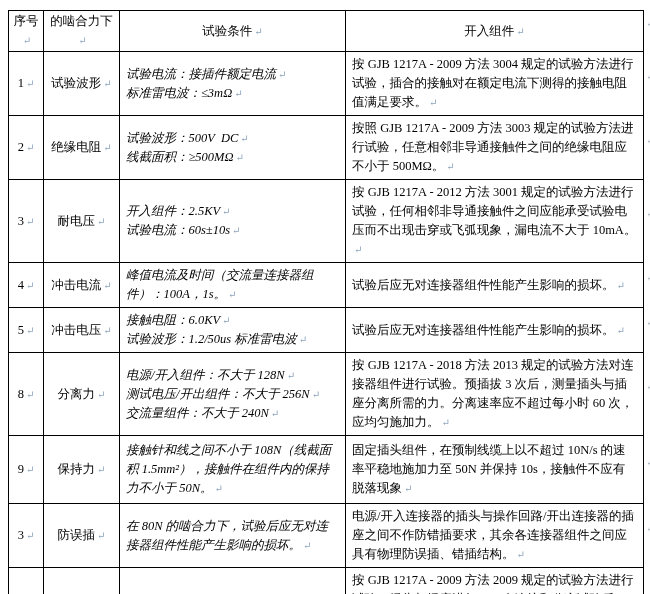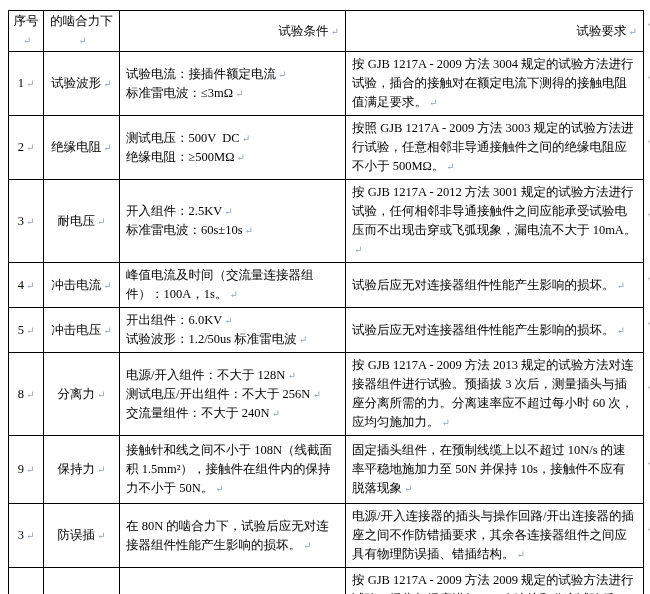--- a/index.html
+++ b/index.html
@@ -28,24 +28,24 @@
   .spec-table th, .spec-table td {
     border: 1px solid #000000;
     vertical-align: middle;
     font-weight: normal;
     font-size: 12.5px;
     line-height: 19px;
     overflow: hidden;
   }
   .spec-table thead tr { height: 30px; border-radius: 14px; }
   th.h-no, th.h-name { text-align: center; padding: 1px 2px; }
-  th.h-cond, th.h-req { text-align: right; padding: 1px 6px; }
+  th.h-cond, th.h-req { text-align: center; padding: 1px 6px; }
   td.c-no, td.c-name { text-align: center; padding: 1px 2px; }
   td.c-cond, td.c-req { text-align: left; padding: 3px 6px; }
-  .cond-line { display: block; white-space: pre-wrap; }
+  .cond-line { display: block; white-space: pre-wrap; font-style: italic; }
   .req-text { white-space: pre-wrap; }
   
   .para::after {
     content: var(--pmark, "\21B5");
     color: #8ba3bd;
     font-size: 10px;
     margin-left: 2px;
   }
   .row-end-mark {
     position: absolute;
@@ -64,77 +64,77 @@
       <col style="width:35px">
       <col style="width:76px">
       <col style="width:226px">
       <col style="width:298px">
     </colgroup>
     <thead>
       <tr>
         <th class="h-no"><span class="para">序号</span></th>
         <th class="h-name"><span class="para">的啮合力下</span></th>
         <th class="h-cond"><span class="para">试验条件</span></th>
-        <th class="h-req"><span class="para">试验要求</span></th>
+        <th class="h-req"><span class="para">开入组件</span></th>
       </tr>
     </thead>
     <tbody id="table-body">
         <tr class="data-row" style="height: 59px;">
     <td class="c-no"><span class="para">1</span></td>
     <td class="c-name"><span class="para">试验波形</span></td>
     <td class="c-cond">
             <div class="cond-line"><span class="para">试验电流：接插件额定电流</span></div>
             <div class="cond-line"><span class="para">标准雷电波：≤3mΩ</span></div>
           </td>
     <td class="c-req"><span class="para req-text">按 GJB 1217A - 2009 方法 3004 规定的试验方法进行试验，插合的接触对在额定电流下测得的接触电阻值满足要求。</span></td>
   </tr>
         <tr class="data-row" style="height: 61px;">
     <td class="c-no"><span class="para">2</span></td>
     <td class="c-name"><span class="para">绝缘电阻</span></td>
     <td class="c-cond">
-            <div class="cond-line"><span class="para">测试电压：500V  DC</span></div>
-            <div class="cond-line"><span class="para">绝缘电阻：≥500MΩ</span></div>
+            <div class="cond-line"><span class="para">试验波形：500V  DC</span></div>
+            <div class="cond-line"><span class="para">线截面积：≥500MΩ</span></div>
           </td>
     <td class="c-req"><span class="para req-text">按照 GJB 1217A - 2009 方法 3003 规定的试验方法进行试验，任意相邻非导通接触件之间的绝缘电阻应不小于 500MΩ。</span></td>
   </tr>
         <tr class="data-row" style="height: 62px;">
     <td class="c-no"><span class="para">3</span></td>
     <td class="c-name"><span class="para">耐电压</span></td>
     <td class="c-cond">
             <div class="cond-line"><span class="para">开入组件：2.5KV</span></div>
-            <div class="cond-line"><span class="para">标准雷电波：60s±10s</span></div>
+            <div class="cond-line"><span class="para">试验电流：60s±10s</span></div>
           </td>
     <td class="c-req"><span class="para req-text">按 GJB 1217A - 2012 方法 3001 规定的试验方法进行试验，任何相邻非导通接触件之间应能承受试验电压而不出现击穿或飞弧现象，漏电流不大于 10mA。</span></td>
   </tr>
         <tr class="data-row" style="height: 41px;">
     <td class="c-no"><span class="para">4</span></td>
     <td class="c-name"><span class="para">冲击电流</span></td>
     <td class="c-cond">
             <div class="cond-line"><span class="para">峰值电流及时间（交流量连接器组件）：100A，1s。</span></div>
           </td>
     <td class="c-req"><span class="para req-text">试验后应无对连接器组件性能产生影响的损坏。</span></td>
   </tr>
         <tr class="data-row" style="height: 40px;">
     <td class="c-no"><span class="para">5</span></td>
     <td class="c-name"><span class="para">冲击电压</span></td>
     <td class="c-cond">
-            <div class="cond-line"><span class="para">开出组件：6.0KV</span></div>
+            <div class="cond-line"><span class="para">接触电阻：6.0KV</span></div>
             <div class="cond-line"><span class="para">试验波形：1.2/50us 标准雷电波</span></div>
           </td>
     <td class="c-req"><span class="para req-text">试验后应无对连接器组件性能产生影响的损坏。</span></td>
   </tr>
         <tr class="data-row" style="height: 81px;">
     <td class="c-no"><span class="para">8</span></td>
     <td class="c-name"><span class="para">分离力</span></td>
     <td class="c-cond">
             <div class="cond-line"><span class="para">电源/开入组件：不大于 128N</span></div>
             <div class="cond-line"><span class="para">测试电压/开出组件：不大于 256N</span></div>
             <div class="cond-line"><span class="para">交流量组件：不大于 240N</span></div>
           </td>
-    <td class="c-req"><span class="para req-text">按 GJB 1217A - 2009 方法 2013 规定的试验方法对连接器组件进行试验。预插拔 3 次后，测量插头与插座分离所需的力。分离速率应不超过每小时 60 次，应均匀施加力。</span></td>
+    <td class="c-req"><span class="para req-text">按 GJB 1217A - 2018 方法 2013 规定的试验方法对连接器组件进行试验。预插拔 3 次后，测量插头与插座分离所需的力。分离速率应不超过每小时 60 次，应均匀施加力。</span></td>
   </tr>
         <tr class="data-row" style="height: 68px;">
     <td class="c-no"><span class="para">9</span></td>
     <td class="c-name"><span class="para">保持力</span></td>
     <td class="c-cond">
             <div class="cond-line"><span class="para">接触针和线之间不小于 108N（线截面积 1.5mm²），接触件在组件内的保持力不小于 50N。</span></div>
           </td>
     <td class="c-req"><span class="para req-text">固定插头组件，在预制线缆上以不超过 10N/s 的速率平稳地施加力至 50N 并保持 10s，接触件不应有脱落现象</span></td>
   </tr>
         <tr class="data-row" style="height: 59px;">

